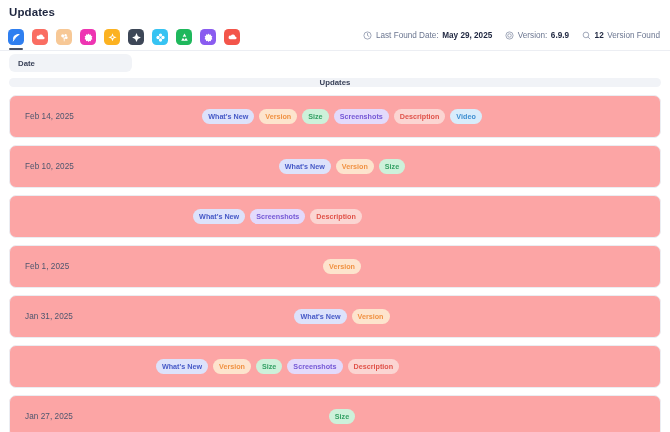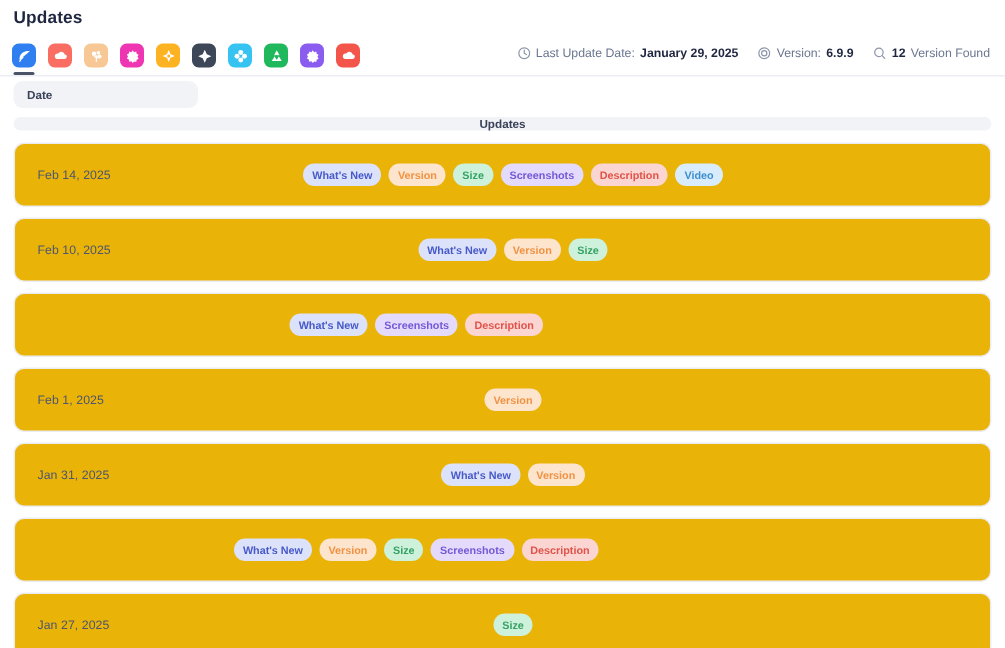--- a/index.html
+++ b/index.html
@@ -150,21 +150,21 @@
   .rows {
     display: flex;
     flex-direction: column;
     gap: 7px;
   }
 
   .row {
     height: 43px;
     border: 1px solid #ebedf2;
     border-radius: 7px;
-    background: #eab308;
+    background: #fca5a5;
     display: flex;
     align-items: center;
   }
 
   .cell-date {
     width: 129px;
     padding-left: 15px;
     font-size: 8.2px;
     color: #4d566e;
     letter-spacing: 0.05px;
@@ -289,22 +289,22 @@
     </div>
 
   <div class="header-meta">
     <div class="meta-item">
       <span>
         <svg width="9" height="9" viewBox="0 0 16 16" fill="none" stroke="#8a93a8" stroke-width="1.4">
           <circle cx="8" cy="8" r="6.4"></circle>
             <path d="M8 4.4V8l2.5 1.6" stroke-linecap="round"></path>
         </svg>
       </span>
-      <span>Last Update Date:</span>
-      <span class="meta-strong">January 29, 2025</span>
+      <span>Last Found Date:</span>
+      <span class="meta-strong">May 29, 2025</span>
     </div>
 
     <div class="meta-item">
       <span>
         <svg width="9" height="9" viewBox="0 0 16 16" fill="none" stroke="#8a93a8" stroke-width="1.4">
           <circle cx="8" cy="8" r="6.4"></circle>
             <circle cx="8" cy="8" r="3.1"></circle>
         </svg>
       </span>
       <span>Version:</span>

